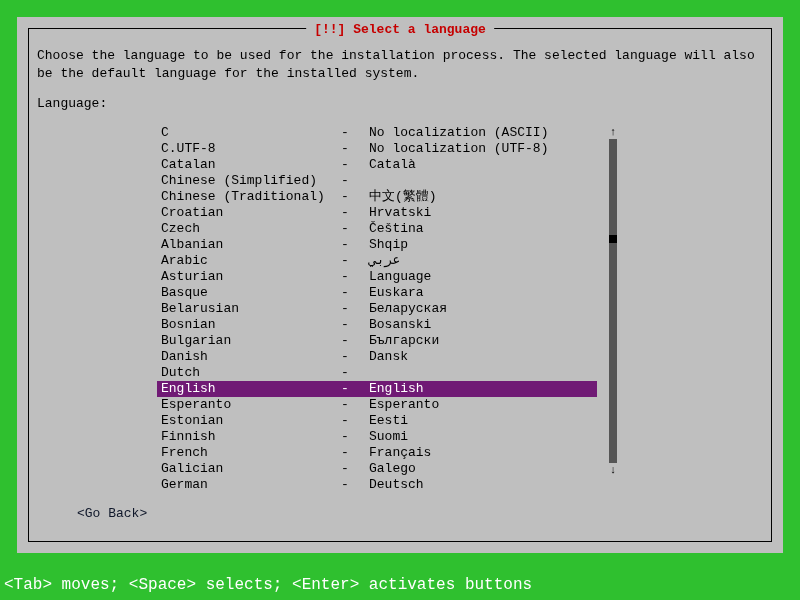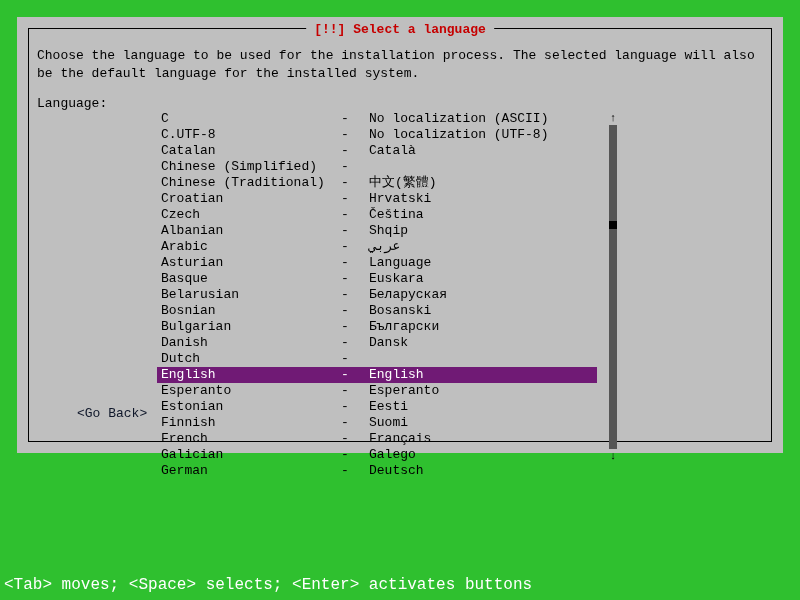--- a/index.html
+++ b/index.html
@@ -14,21 +14,21 @@
       font-family: "Courier New", monospace;
       font-size: 13px;
       overflow: hidden;
       position: relative;
     }
     .window {
       position: absolute;
       top: 17px;
       left: 17px;
       right: 17px;
-      height: 436px;
+      height: 536px;
       background: #bfbfbf;
     }
     .border-frame {
       position: absolute;
       top: 11px;
       left: 11px;
       right: 11px;
       bottom: 11px;
       border: 1px solid #000;
     }
@@ -51,20 +51,21 @@
       right: 20px;
       bottom: 20px;
     }
     .instruction {
       color: #000;
       margin-bottom: 14px;
       line-height: 1.35;
     }
     .label {
       color: #000;
+      margin-bottom: 14px;
     }
     .list-container {
       position: relative;
       margin-left: 120px;
       width: 460px;
     }
     .list {
       width: 440px;
     }
     .list-row {

